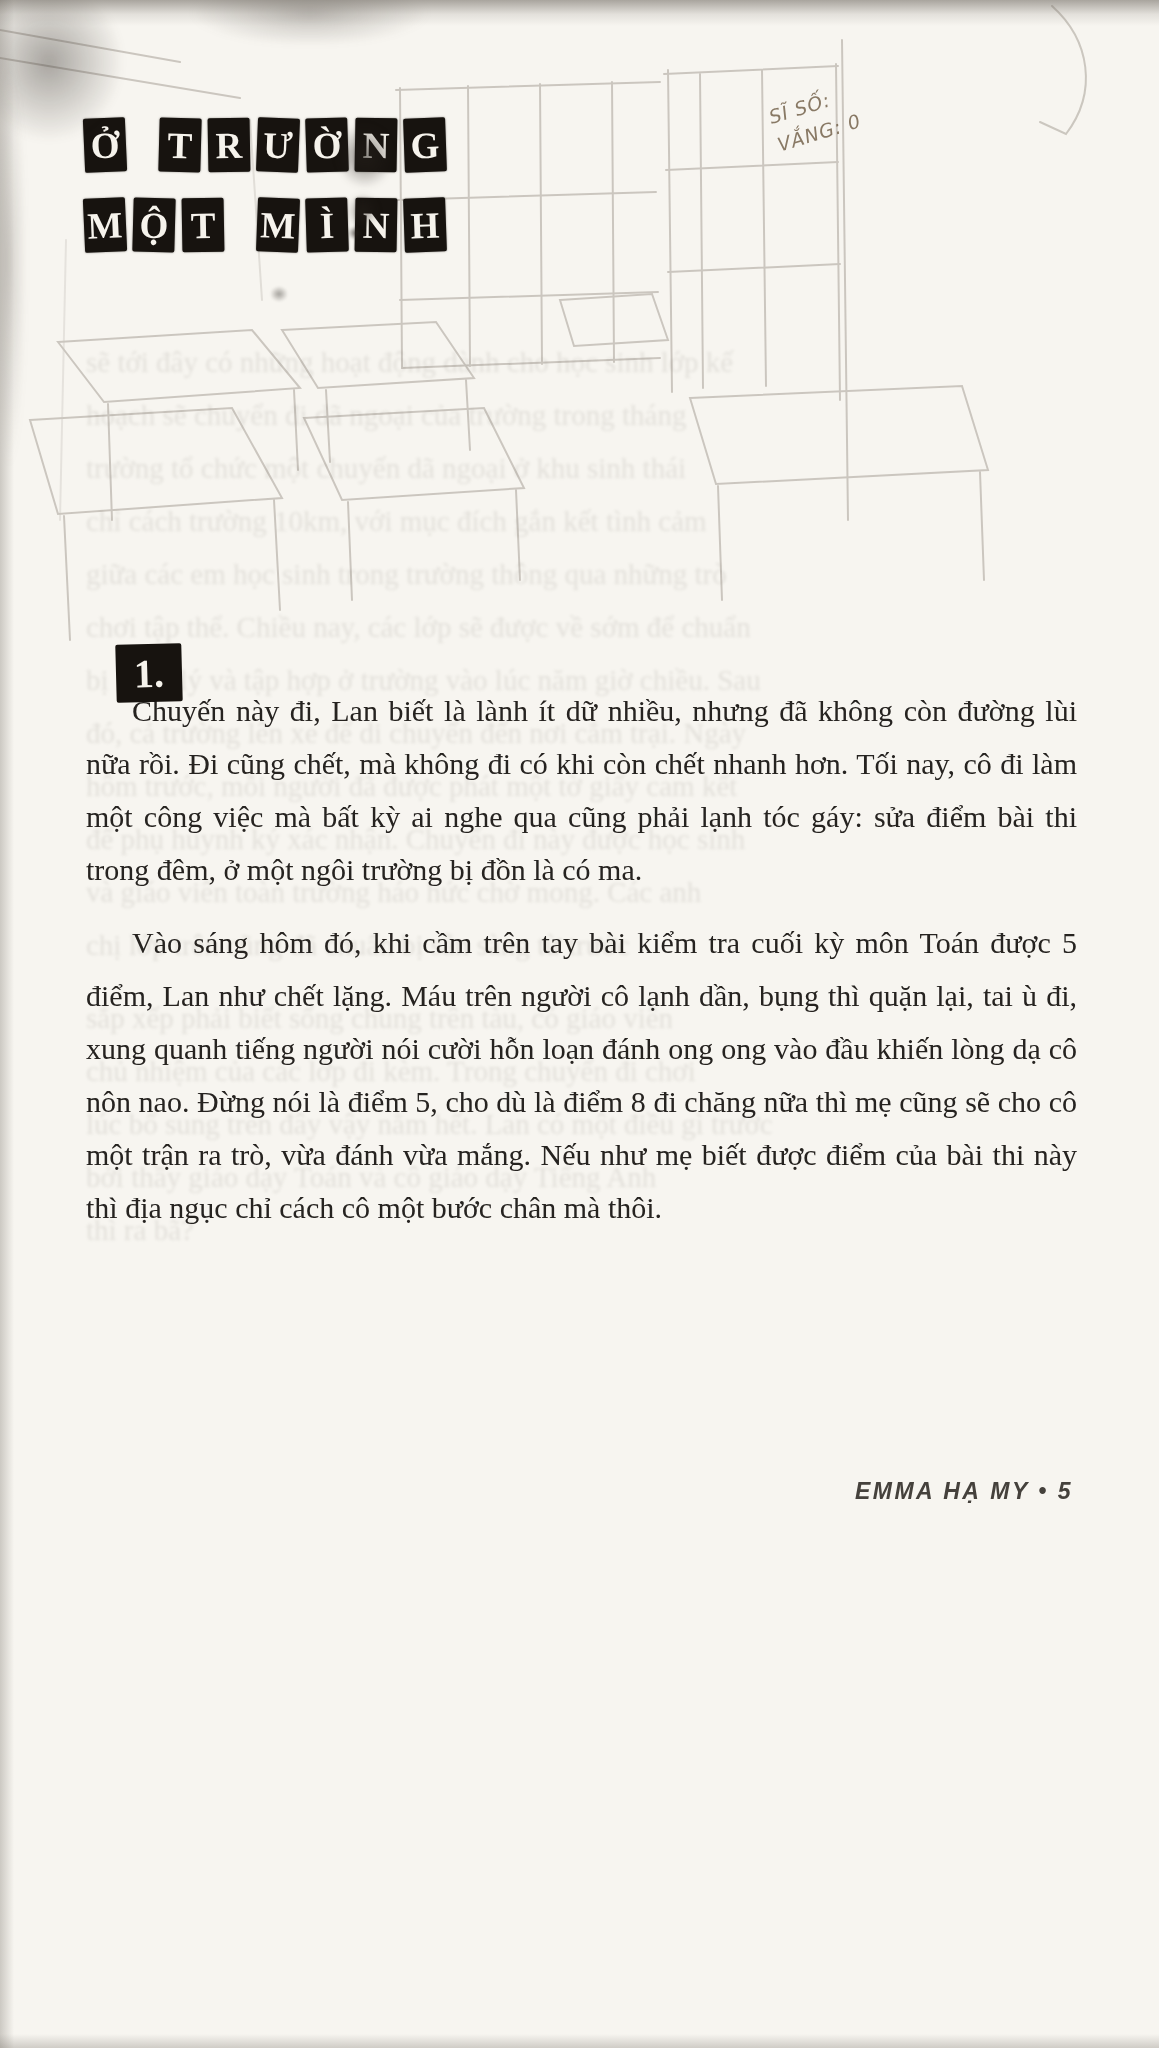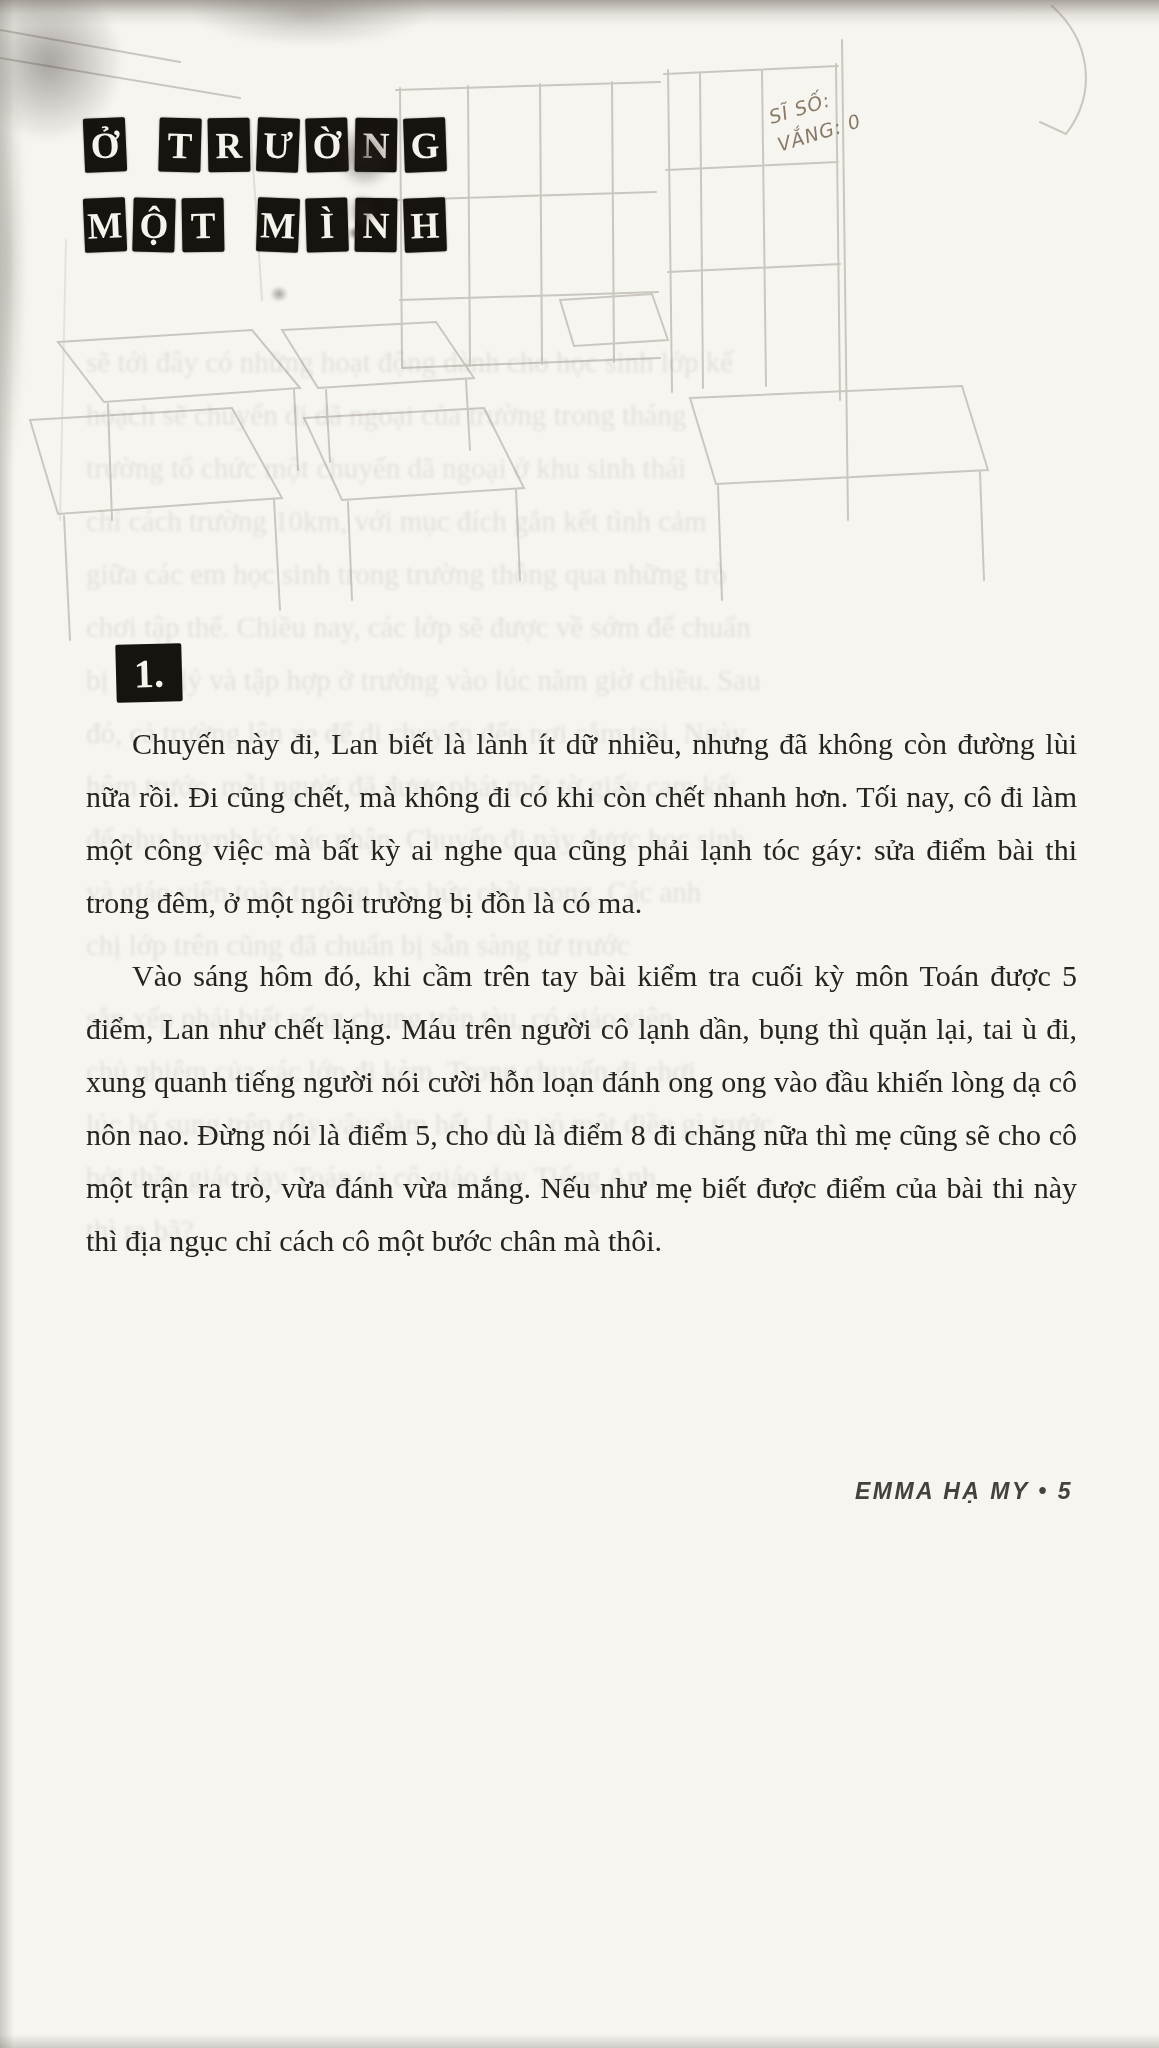--- a/index.html
+++ b/index.html
@@ -63,21 +63,21 @@
   .margin-note {
     position:absolute; left:772px; top:90px; z-index:4;
     transform:rotate(-17deg);
     color:#7d6c56;
     font-family:"DejaVu Sans", sans-serif; font-style:italic;
     font-size:19px; letter-spacing:1px; line-height:1.55;
     opacity:.9; white-space:nowrap;
   }
   
   .body-text {
-    position:absolute; left:86px; width:991px; top:717px; z-index:3;
+    position:absolute; left:86px; width:991px; top:684px; z-index:3;
     font-size:30px; line-height:53px; color:#262320;
     text-align:justify;
   }
   .body-text p { margin:0 0 20px 0; text-indent:46px; }
   
   .ghost {
     position:absolute; left:86px; width:991px; z-index:2;
     color:#6f6a61; opacity:.15; filter:blur(1.4px);
     font-size:29px; line-height:53px; text-align:justify;
     pointer-events:none;

